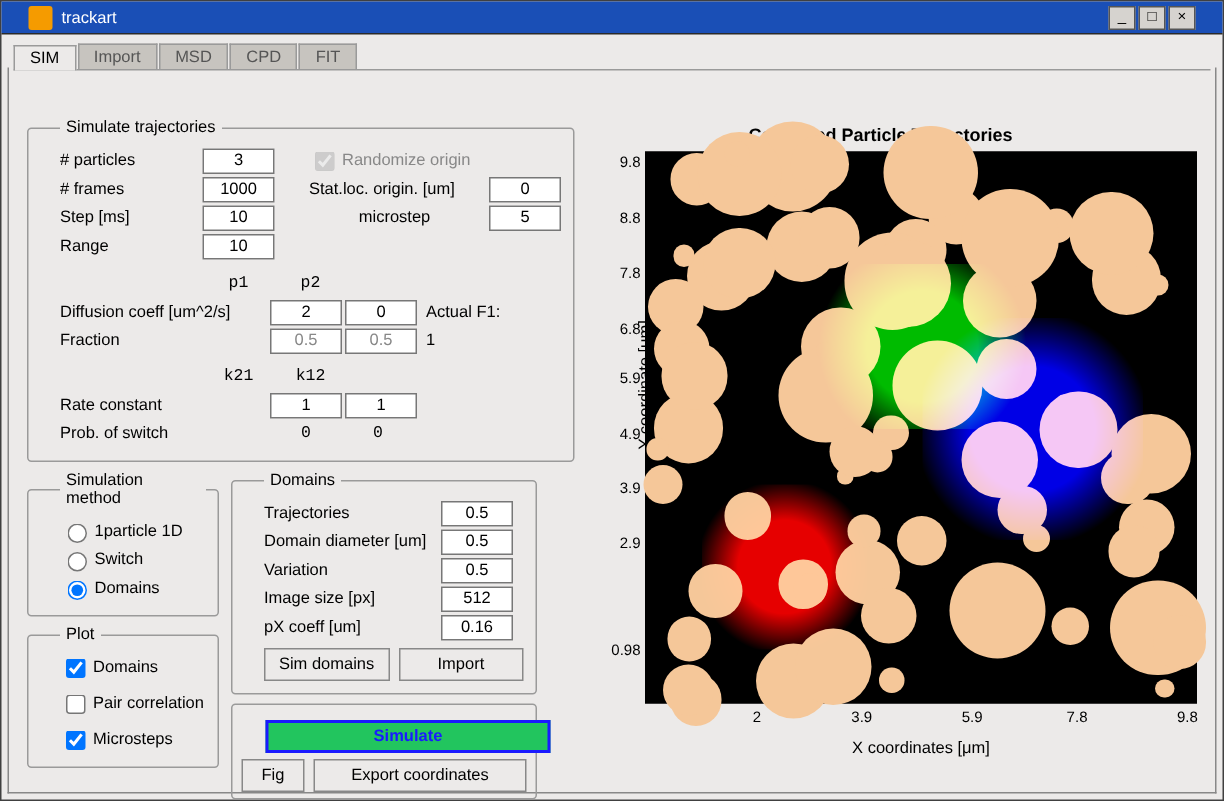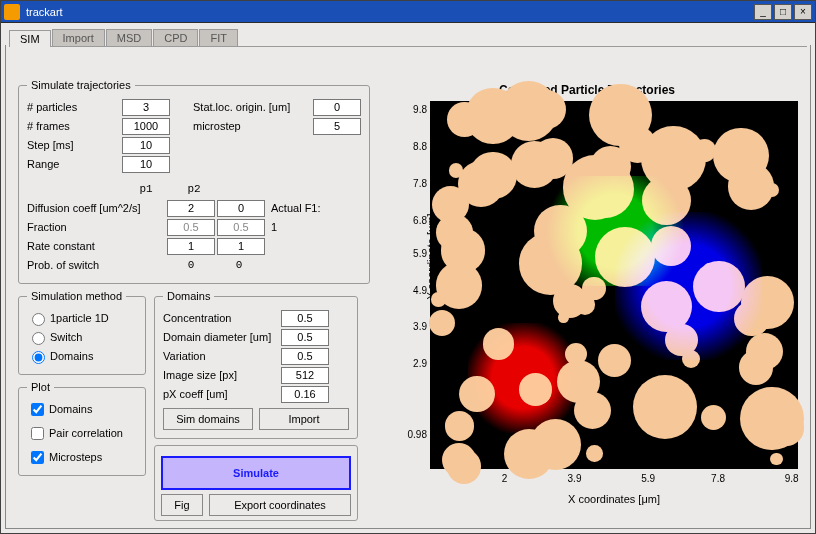--- a/index.html
+++ b/index.html
@@ -1,48 +1,48 @@
 <!DOCTYPE html>
 <html><head>
 <meta charset="utf-8">
 <style>
   * { box-sizing: border-box; font-family: Tahoma, Arial, sans-serif; font-size: 11px; }
   body { margin:0; background:#eceae9; }
   .window { width:816px; height:534px; background:#eceae9; border:1px solid #404040; position:relative; }
-  .titlebar { height:22px; background:linear-gradient(#1a4fb6,#1a4fb6); color:#fff; display:flex; align-items:center; padding:0 3px; border-bottom:1px solid #2a2a2a;}
+  .titlebar { height:22px; background:linear-gradient(#1a4fb6,#1a4fb6); color:#fff; display:flex; align-items:center; padding:0 18px; border-bottom:1px solid #2a2a2a;}
   .titlebar .icon { width:16px; height:16px; background:#f59b00; margin-right:6px; border-radius:2px;}
   .titlebar .spacer{flex:1}
   .titlebar .btn { width:18px; height:16px; background:#d6d3cf; border:1px solid #555; margin-left:2px; color:#000; display:flex; align-items:center; justify-content:center; font-size:10px;}
   .content { position:absolute; top:22px; left:0; right:0; bottom:0; padding:6px; }
 
   .tabs { display:flex; border-bottom:1px solid #9a9a9a; margin:0 2px 4px 2px; }
   .tab { padding:2px 10px; background:#c7c4bf; border:1px solid #9a9a9a; border-bottom:none; margin-right:1px; color:#555;}
   .tab.active { background:#eceae9; color:#000; position:relative; top:1px;}
 
   .inner { position:absolute; top:22px; left:4px; right:4px; bottom:4px; border:1px solid #888; border-top:none; padding:8px; }
 
-  fieldset { border:1px solid #9a9a9a; margin:0 0 6px 0; padding:6px 8px 8px 8px; background:transparent; border-radius:3px;}
+  fieldset { border:1px solid #9a9a9a; margin:0 0 6px 0; padding:6px 8px 8px 21px; background:transparent; border-radius:3px;}
   legend { padding:0 4px; }
 
   .left { position:absolute; left:12px; top:34px; width:340px; }
   .right { position:absolute; left:370px; top:34px; right:12px; bottom:12px; }
 
   .row { display:flex; align-items:center; margin:1px 0; height:18px; }
   .lbl { width:95px; }
   input[type=text] { width:48px; height:17px; text-align:center; border:1px solid #777; background:#fff; padding:0;}
   input[disabled]{ color:#888; background:#fff;}
   .chk { margin-right:5px; vertical-align:middle;}
   .hdrcol { width:48px; text-align:center; display:inline-block;font-family:Liberation Mono, monospace;}
 
   .methodplot { display:flex; gap:8px; }
   .methodplot fieldset { flex:1; }
 
   .btnrow { display:flex; gap:6px; margin-top:5px;}
   .btnrow button, .widebtn { flex:1; height:22px; border:1px solid #888; background:#eceae9; }
-  .simbtn { width:100%; height:34px; border:2px solid #1a1aff; background:#c4b5fd; color:#1a1aff; font-weight:bold; margin:6px 0 4px 0;}
+  .simbtn { width:100%; height:22px; border:2px solid #1a1aff; background:#22c55e; color:#1a1aff; font-weight:bold; margin:6px 0 4px 16px;}
 
   .plotarea { position:relative; width:100%; height:100%; }
   .plottitle { text-align:center; font-weight:bold; margin:4px 0 4px 0; font-size:12px;}
   .axes { position:relative; margin-left:54px; margin-top:4px; width:368px; height:368px; background:#000; border:1px solid #000;}
   .ylab { position:absolute; left:-10px; top:50%; transform:rotate(-90deg) translate(40%,-280%); font-size:11px;}
   .xlab { text-align:center; margin-top:24px; font-size:11px;}
   .ytick { position:absolute; left:-34px; width:30px; text-align:right; font-size:10px; transform:translateY(-50%);}
   .xtick { position:absolute; bottom:-16px; transform:translateX(-50%); font-size:10px;}
 
   .blob { position:absolute; background:#f5c799; border-radius:50%; }
@@ -89,25 +89,29 @@
                   <span class="lbl">Step [ms]</span>
                   <input type="text" value="10" style="">
                 </div>
               <div class="row">
                   <span class="lbl">Range</span>
                   <input type="text" value="10" style="">
                 </div>
             </div>
             <div style="flex:1">
               <div class="row">
+                  <input type="checkbox" class="chk" checked="" disabled="" style="">
+                  <span style="color:#888">Randomize origin</span>
+                </div>
+              <div class="row">
                   <span style="width:120px">Stat.loc. origin. [um]</span>
                   <input type="text" value="0" style="">
                 </div>
               <div class="row">
-                  <span style="width:120px;text-align:left;padding-right:6px">microstep</span>
+                  <span style="width:120px;text-align:center;padding-right:6px">microstep</span>
                   <input type="text" value="5" style="">
                 </div>
             </div>
           </div>
 
           <div class="row" style="margin-top:6px">
               <span class="lbl"></span>
             <span class="hdrcol">p1</span>
             <span class="hdrcol">p2</span>
           </div>
@@ -117,20 +121,25 @@
             <input type="text" style="margin-left: 2px;" value="0">
             <span style="margin-left:6px">Actual F1:</span>
           </div>
           <div class="row">
               <span class="lbl" style="width:140px">Fraction</span>
             <input type="text" disabled="" value="0.5" style="">
             <input type="text" disabled="" style="margin-left: 2px;" value="0.5">
             <span style="margin-left:6px">1</span>
           </div>
 
+          <div class="row" style="margin-top:6px">
+              <span class="lbl"></span>
+            <span class="hdrcol">k21</span>
+            <span class="hdrcol">k12</span>
+          </div>
           <div class="row">
               <span class="lbl" style="width:140px">Rate constant</span>
             <input type="text" value="1" style="">
             <input type="text" style="margin-left: 2px;" value="1">
           </div>
           <div class="row">
               <span class="lbl" style="width:140px">Prob. of switch</span>
             <span class="hdrcol">0</span>
             <span class="hdrcol">0</span>
           </div>
@@ -167,21 +176,21 @@
                   <input type="checkbox" class="chk" checked="" style="">
                   <span>Microsteps</span>
                 </div>
             </fieldset>
           </div>
 
           <div style="flex:1">
             <fieldset>
               <legend>Domains</legend>
               <div class="row">
-                  <span style="width:118px">Concentration</span>
+                  <span style="width:118px">Trajectories</span>
                   <input type="text" value="0.5" style="">
                 </div>
               <div class="row">
                   <span style="width:118px">Domain diameter [um]</span>
                   <input type="text" value="0.5" style="">
                 </div>
               <div class="row">
                   <span style="width:118px">Variation</span>
                   <input type="text" value="0.5" style="">
                 </div>

